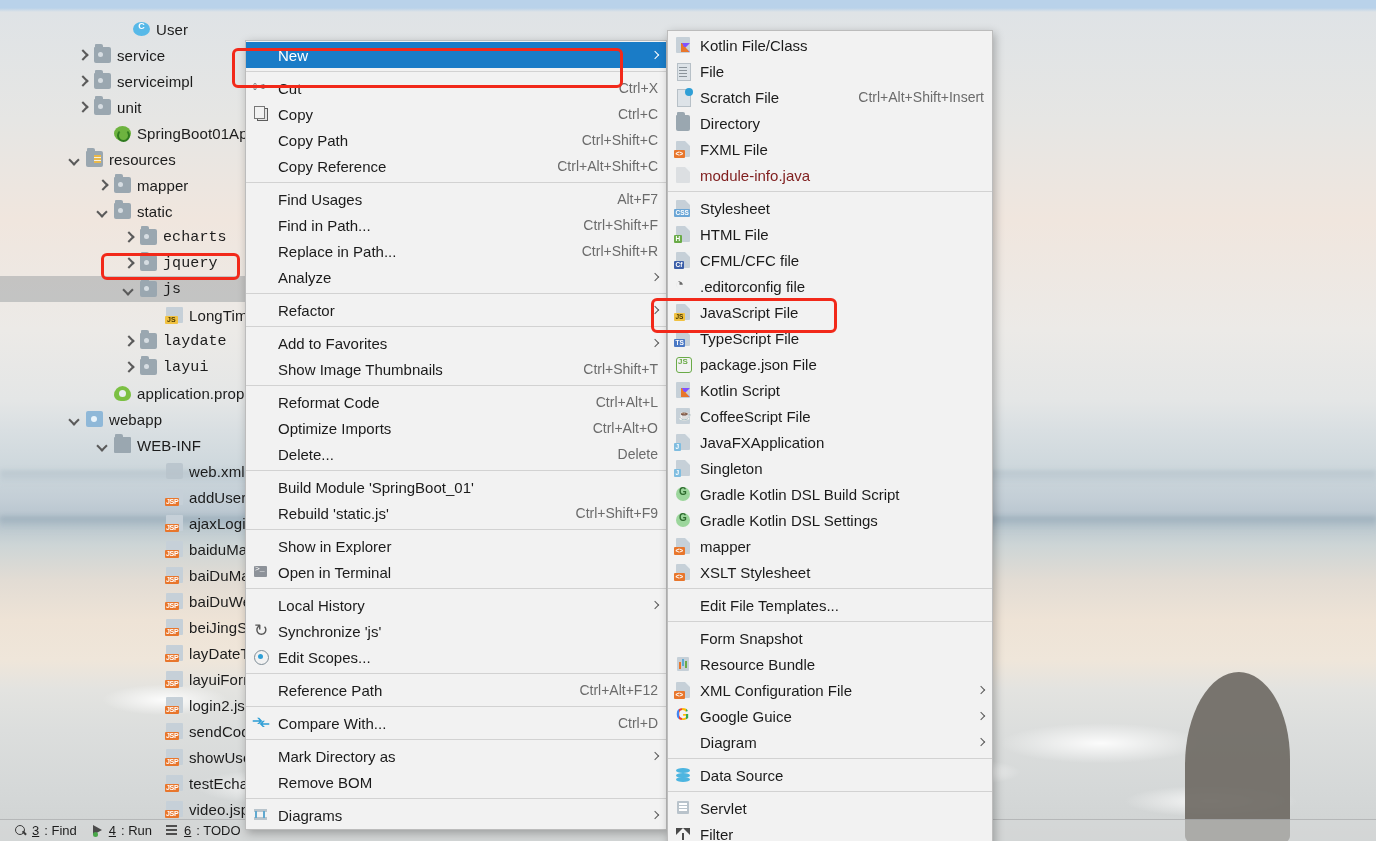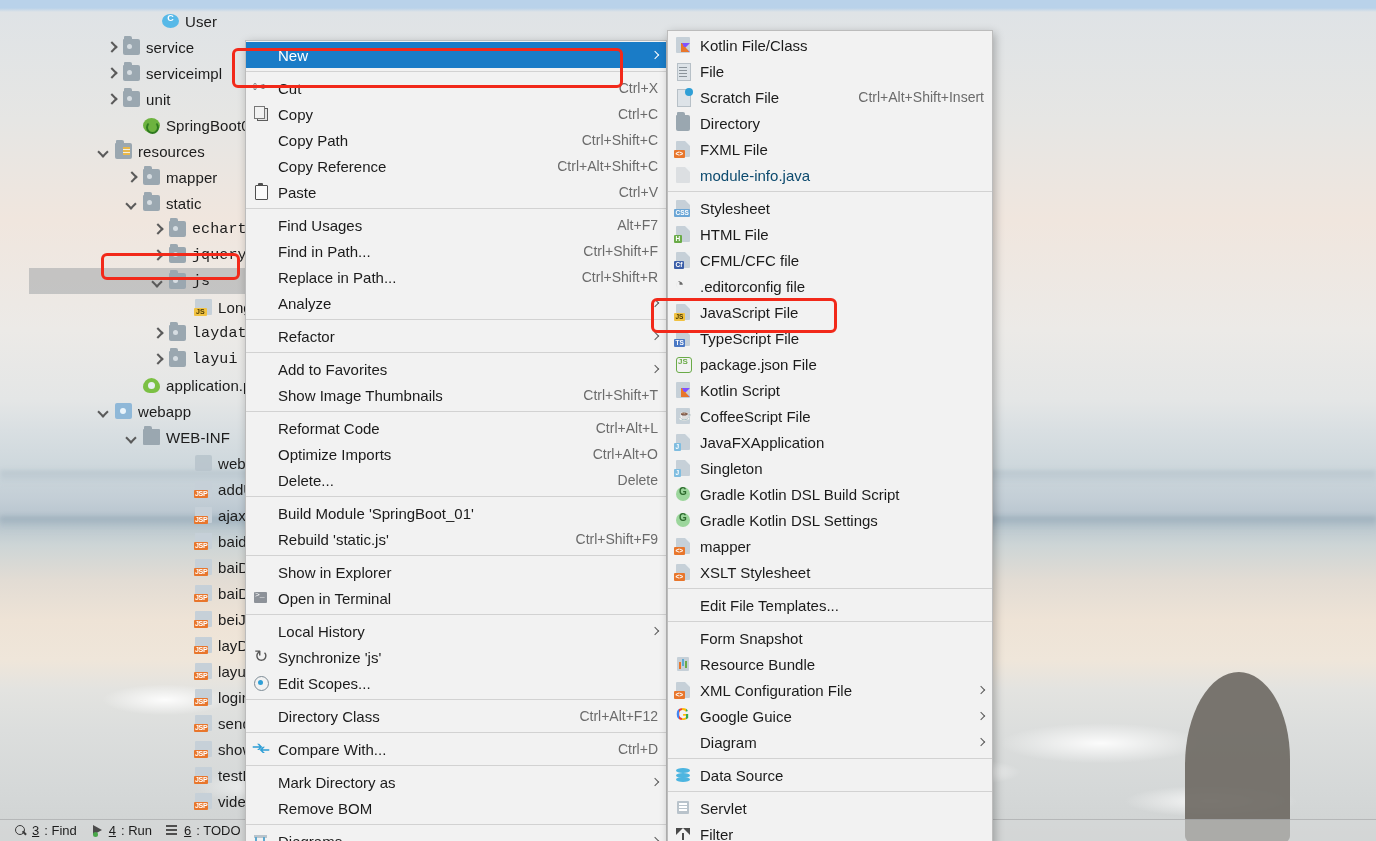--- a/index.html
+++ b/index.html
@@ -67,26 +67,25 @@
     left: 1185px; top: 672px;
     width: 105px; height: 170px;
     background: #6f6a64;
     border-radius: 58% 55% 6% 6% / 62% 58% 4% 4%;
     opacity: .92;
   }
 
   
   #tree {
     position: absolute;
-    left: 0; top: 8px;
+    left: 0; top: 16px;
     width: 275px; height: 819px;
     font-size: 15px;
     color: #1b1b1b;
     user-select: none;
-    margin-left: 29px;
   }
   .trow {
     position: relative;
     height: 26px;
     display: flex;
     align-items: center;
     white-space: nowrap;
   }
   .trow.sel { background: rgba(170,172,175,.62); }
   .arrow {
@@ -255,21 +254,21 @@
 
   .mi {
     position: relative;
     height: 26px;
     display: flex;
     align-items: center;
     padding: 0 8px 0 6px;
     white-space: nowrap;
   }
   .mi.hl { background: #1a7cc7; color: #fff; }
-  .mi.disabled { color: #0c4a6e; }
+  .mi.disabled { color: #7f1d1d; }
   .mi .micon { width: 18px; height: 16px; flex: 0 0 18px; margin-right: 8px; position: relative; }
   .mi .mlabel { flex: 1 1 auto; }
   .mi .mkey { color: #6b6b6b; font-size: 14px; margin-left: 18px; }
   .mi .chev {
     position: absolute; right: 8px; top: 50%;
     width: 6px; height: 6px;
     border-right: 1.7px solid #595959;
     border-top: 1.7px solid #595959;
     transform: translateY(-50%) rotate(45deg);
   }
@@ -685,25 +684,20 @@
       <div class="mi">
         <span class="micon"></span>
         <span class="mlabel">Copy Path</span>
         <span class="mkey">Ctrl+Shift+C</span>
       </div>
       <div class="mi">
         <span class="micon"></span>
         <span class="mlabel">Copy Reference</span>
         <span class="mkey">Ctrl+Alt+Shift+C</span>
       </div>
-      <div class="mi">
-        <span class="micon ic-paste"></span>
-        <span class="mlabel">Paste</span>
-        <span class="mkey">Ctrl+V</span>
-      </div>
       <div class="msep"></div>
       <div class="mi">
         <span class="micon"></span>
         <span class="mlabel">Find Usages</span>
         <span class="mkey">Alt+F7</span>
       </div>
       <div class="mi">
         <span class="micon"></span>
         <span class="mlabel">Find in Path...</span>
         <span class="mkey">Ctrl+Shift+F</span>
@@ -780,21 +774,21 @@
         <span class="micon ic-sync"></span>
         <span class="mlabel">Synchronize 'js'</span>
       </div>
       <div class="mi">
         <span class="micon ic-scope"></span>
         <span class="mlabel">Edit Scopes...</span>
       </div>
       <div class="msep"></div>
       <div class="mi">
         <span class="micon"></span>
-        <span class="mlabel">Directory Class</span>
+        <span class="mlabel">Reference Path</span>
         <span class="mkey">Ctrl+Alt+F12</span>
       </div>
       <div class="msep"></div>
       <div class="mi">
         <span class="micon ic-compare"></span>
         <span class="mlabel">Compare With...</span>
         <span class="mkey">Ctrl+D</span>
       </div>
       <div class="msep"></div>
       <div class="mi">

